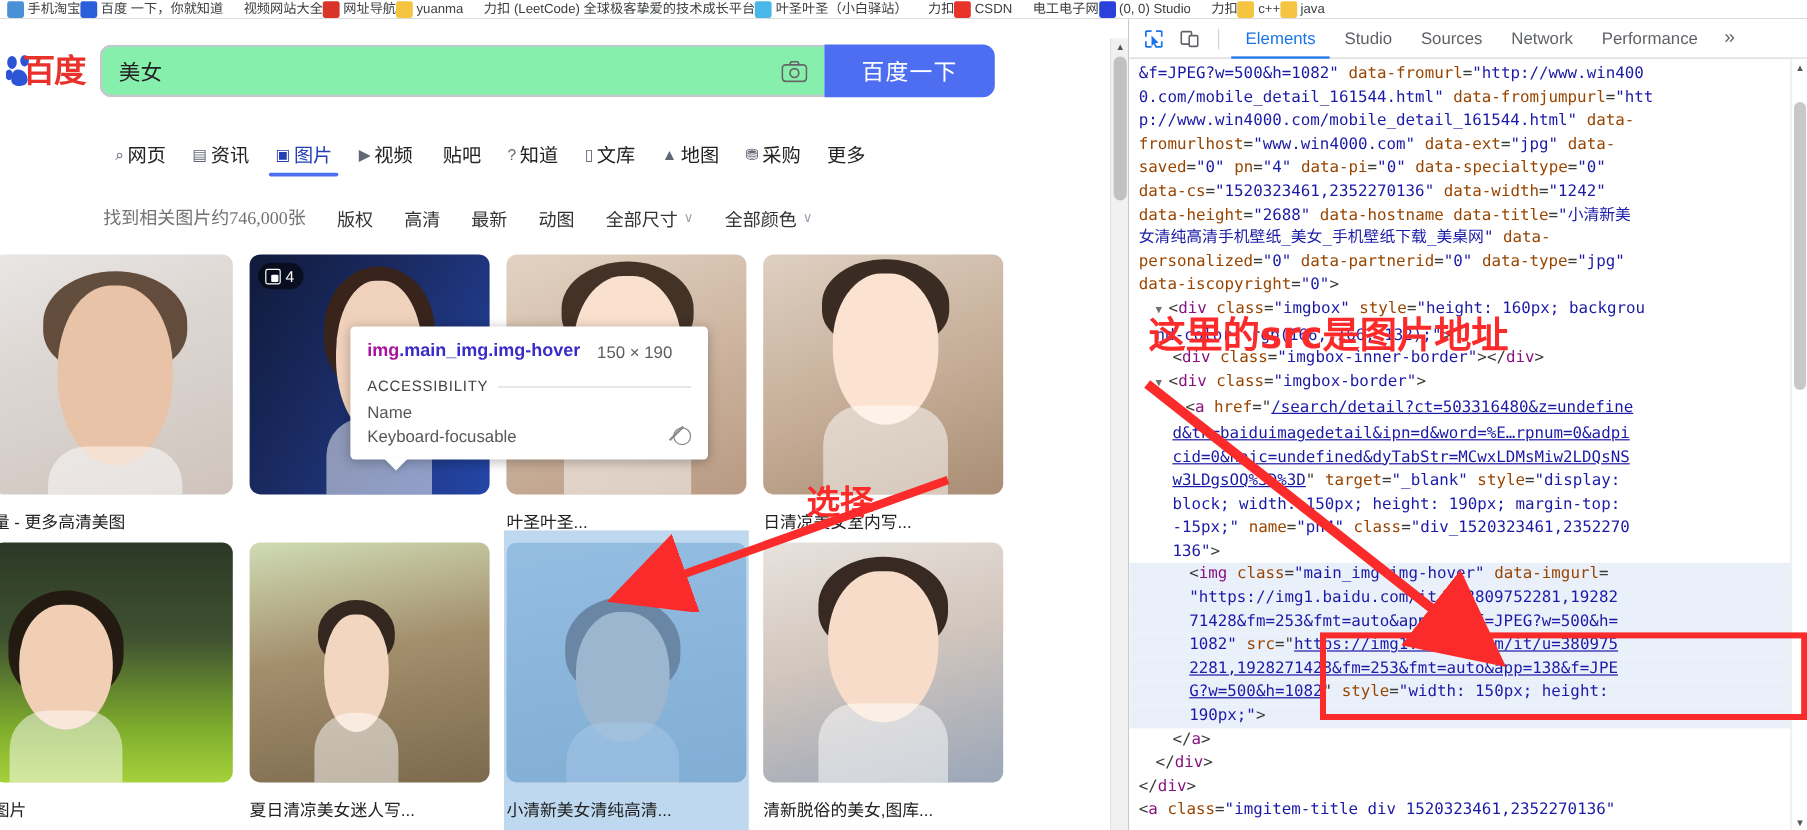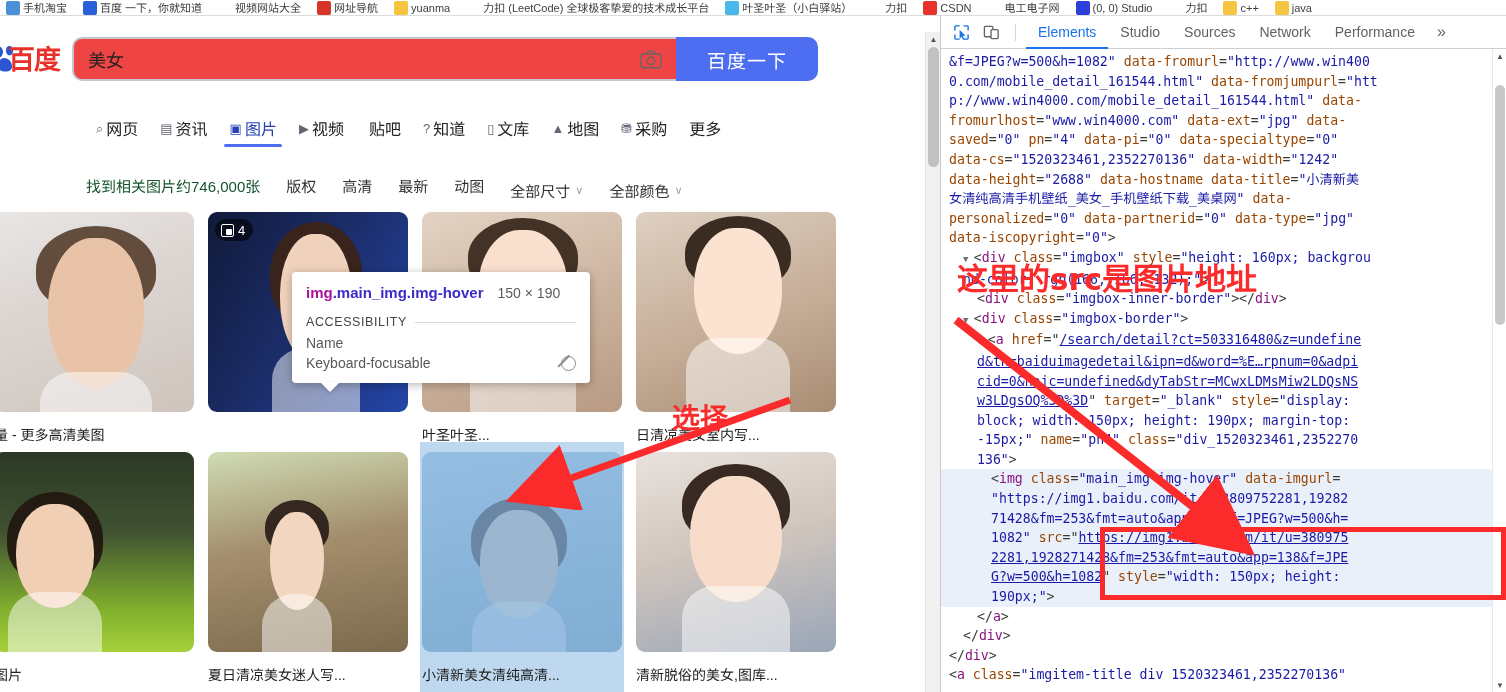--- a/index.html
+++ b/index.html
@@ -9,21 +9,21 @@
     overflow: hidden;
     font-family: "Liberation Sans", "DejaVu Sans", sans-serif;
     background: #fff;
   }
   #root { position: relative; width: 1506px; height: 692px; }
 
   
   .bookmark-bar {
     position: absolute; top: 0; left: 0; width: 1506px; height: 16px;
     background: #fff; overflow: hidden;
-    display: flex; align-items: flex-end; gap: 16px; padding: 0 6px;
+    display: flex; align-items: flex-end; gap: 0; padding: 0 6px;
     border-bottom: 1px solid #dcdcdc;
   }
   .bm { display: flex; align-items: center; gap: 3px; flex: 0 0 auto; }
   .bm-ico {
     width: 14px; height: 14px; border-radius: 2px; flex: 0 0 auto;
     display: block;
   }
   .bm-lbl {
     font-size: 11px; color: #3c4043; white-space: nowrap;
     line-height: 13px;
@@ -33,21 +33,21 @@
   
   .page {
     position: absolute; top: 16px; left: 0;
     width: 940px; height: 676px;
     background: #fff; overflow: hidden;
   }
   .page-inner { position: relative; width: 940px; height: 676px; }
 
   
   .search-row {
-    position: absolute; top: 21px; left: 0; width: 940px;
+    position: absolute; top: 21px; left: 11px; width: 940px;
     display: flex; align-items: center;
   }
   .logo {
     width: 74px; height: 34px; margin-left: -6px; flex: 0 0 auto;
     position: relative;
   }
   .logo-paw {
     position: absolute; left: 0; top: 4px; width: 22px; height: 26px;
   }
   .logo-text {
@@ -56,21 +56,21 @@
     letter-spacing: -1px;
     font-family: "DejaVu Sans", sans-serif;
     line-height: 30px;
   }
   .sbox {
     display: flex; align-items: stretch; margin-left: 4px;
     height: 44px; width: 746px;
   }
   .sbox-input {
     flex: 1; border: 2px solid #c4c7ce; border-right: none;
-    border-radius: 10px 0 0 10px; background: #ef4444;
+    border-radius: 10px 0 0 10px; background: #86efac;
     display: flex; align-items: center; padding: 0 12px 0 14px;
     height: 44px;
   }
   .sbox-input input {
     flex: 1; border: none; outline: none; font-size: 18px; color: #222;
     background: transparent;
     font-family: "Liberation Sans", "DejaVu Sans", sans-serif;
   }
   .cam-btn {
     width: 26px; height: 26px; flex: 0 0 auto; cursor: pointer;
@@ -103,23 +103,23 @@
     bottom: 0; width: 58px; height: 3px; background: #4e6ef2; border-radius: 2px;
   }
 
   
   .filters {
     position: absolute; top: 154px; left: 86px;
     display: flex; align-items: center; gap: 26px;
     font-size: 15px; color: #555;
     font-family: "Liberation Sans", "DejaVu Sans", sans-serif;
   }
-  .filters .cnt { color: #14532d; }
+  .filters .cnt { color: #737373; font-family: Liberation Serif, serif; }
   .filters .fi { color: #333; cursor: pointer; }
-  .filters .fi.drop { display: flex; align-items: center; gap: 5px; margin-top: 10px; }
+  .filters .fi.drop { display: flex; align-items: center; gap: 5px; }
   .caret { font-size: 11px; color: #9aa0ad; }
 
   
   .grid {
     position: absolute; top: 196px; left: -6px;
     width: 930px;
   }
   .grow { display: flex; gap: 14px; align-items: flex-start; }
   .cell { width: 200px; position: relative; }
   .thumb {

